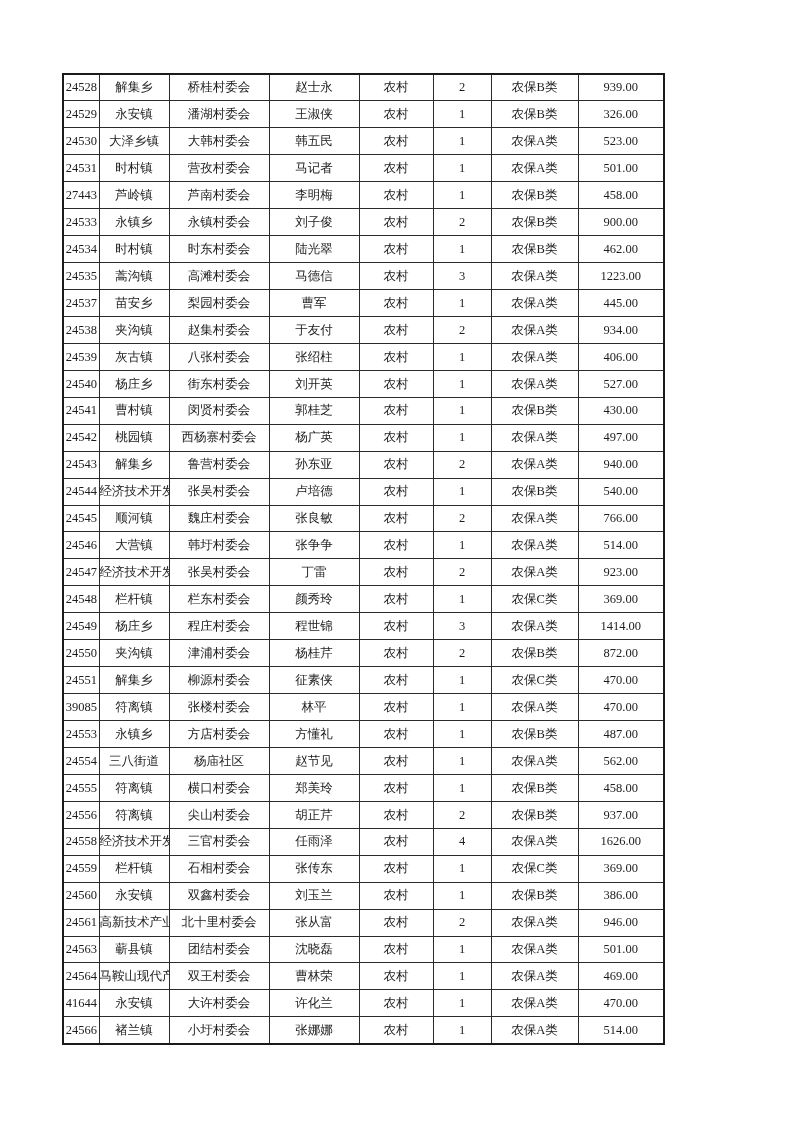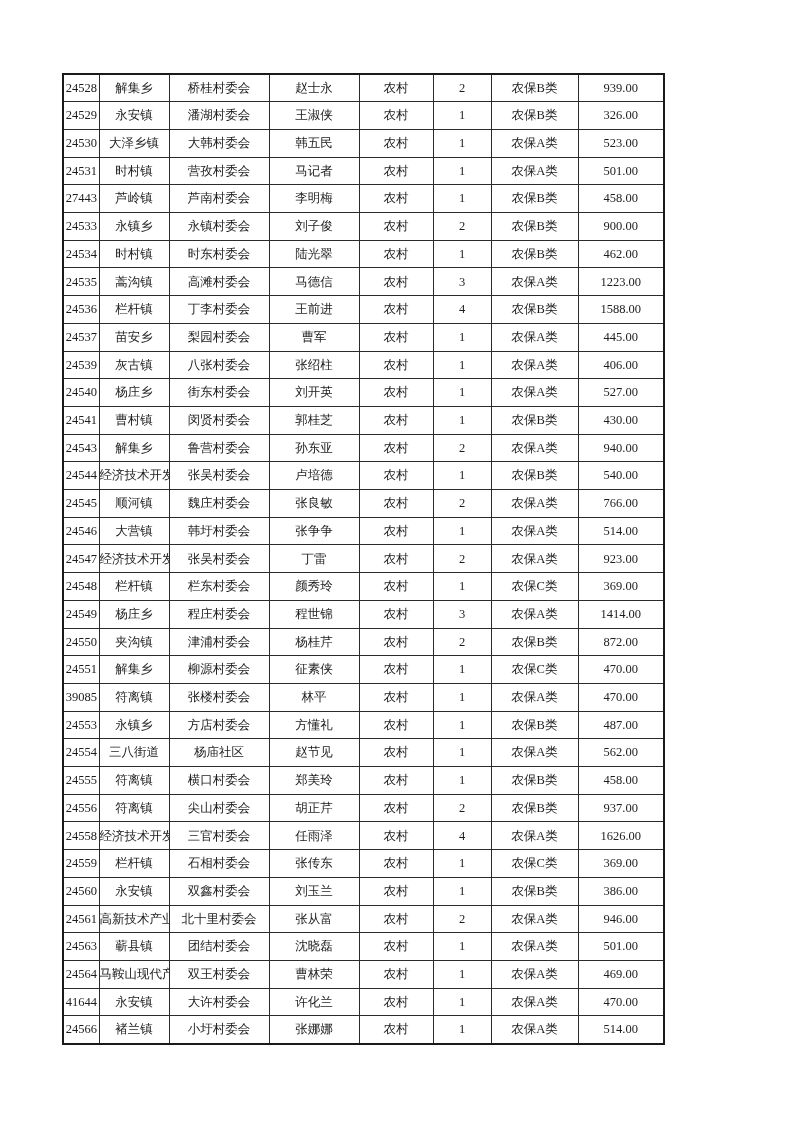--- a/index.html
+++ b/index.html
@@ -131,40 +131,40 @@
           <td>24535</td>
           <td>蒿沟镇</td>
           <td>高滩村委会</td>
           <td>马德信</td>
           <td>农村</td>
           <td>3</td>
           <td>农保A类</td>
           <td>1223.00</td>
         </tr>
         <tr>
-          <td>24536</td>
-          <td>栏杆镇</td>
-          <td>丁李村委会</td>
-          <td>王前进</td>
-          <td>农村</td>
-          <td>4</td>
-          <td>农保B类</td>
-          <td>1588.00</td>
-        </tr>
-        <tr>
           <td>24537</td>
           <td>苗安乡</td>
           <td>梨园村委会</td>
           <td>曹军</td>
           <td>农村</td>
           <td>1</td>
           <td>农保A类</td>
           <td>445.00</td>
         </tr>
         <tr>
+          <td>24538</td>
+          <td>夹沟镇</td>
+          <td>赵集村委会</td>
+          <td>于友付</td>
+          <td>农村</td>
+          <td>2</td>
+          <td>农保A类</td>
+          <td>934.00</td>
+        </tr>
+        <tr>
           <td>24539</td>
           <td>灰古镇</td>
           <td>八张村委会</td>
           <td>张绍柱</td>
           <td>农村</td>
           <td>1</td>
           <td>农保A类</td>
           <td>406.00</td>
         </tr>
         <tr>
@@ -179,20 +179,30 @@
         </tr>
         <tr>
           <td>24541</td>
           <td>曹村镇</td>
           <td>闵贤村委会</td>
           <td>郭桂芝</td>
           <td>农村</td>
           <td>1</td>
           <td>农保B类</td>
           <td>430.00</td>
+        </tr>
+        <tr>
+          <td>24542</td>
+          <td>桃园镇</td>
+          <td>西杨寨村委会</td>
+          <td>杨广英</td>
+          <td>农村</td>
+          <td>1</td>
+          <td>农保A类</td>
+          <td>497.00</td>
         </tr>
         <tr>
           <td>24543</td>
           <td>解集乡</td>
           <td>鲁营村委会</td>
           <td>孙东亚</td>
           <td>农村</td>
           <td>2</td>
           <td>农保A类</td>
           <td>940.00</td>

